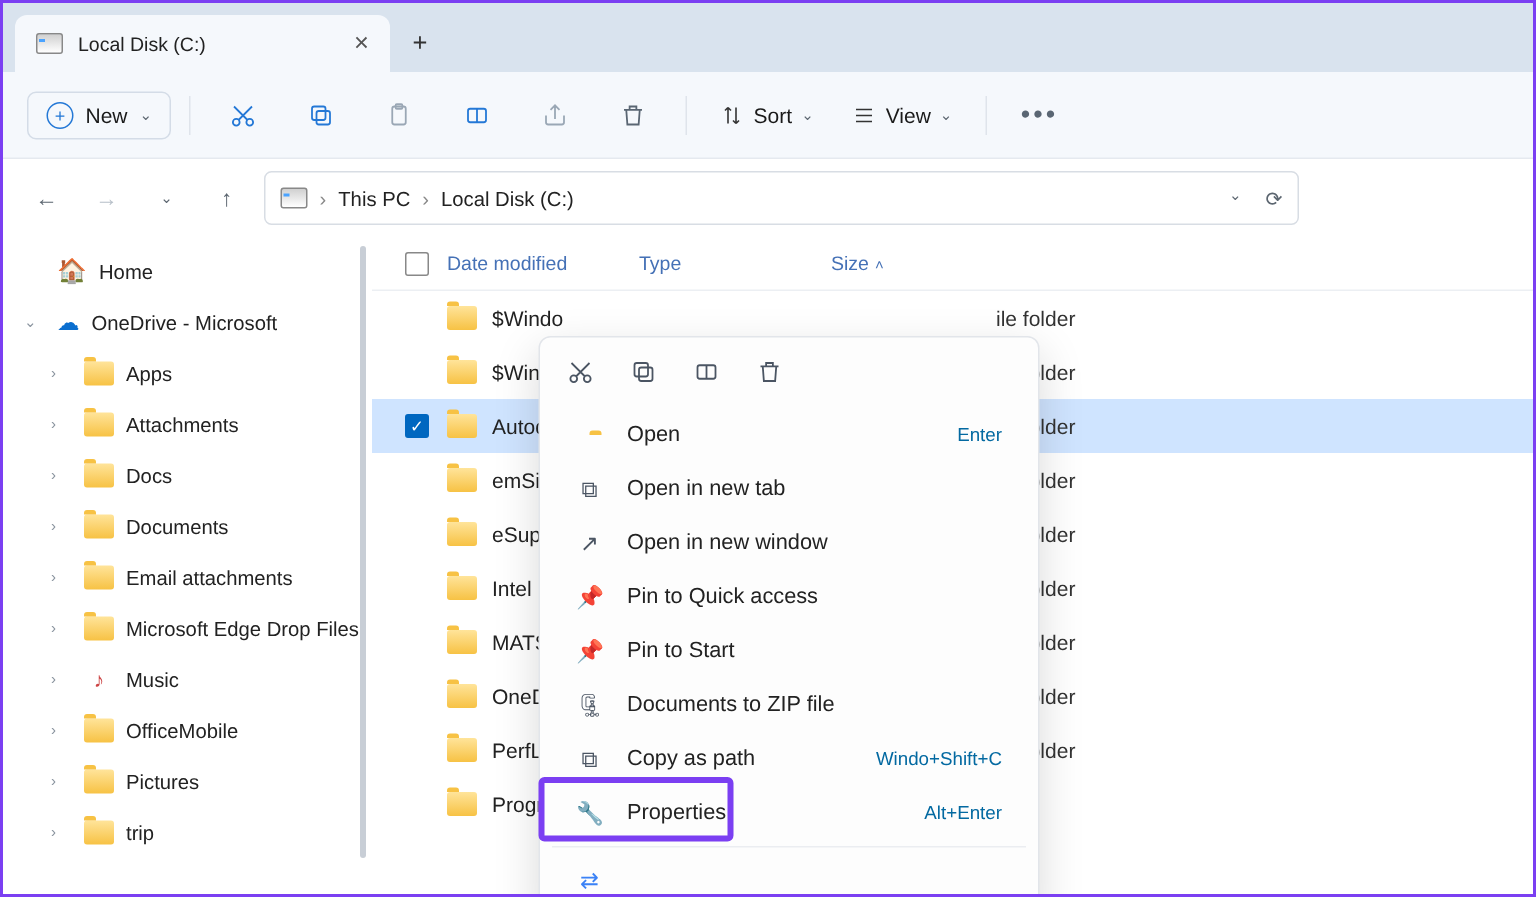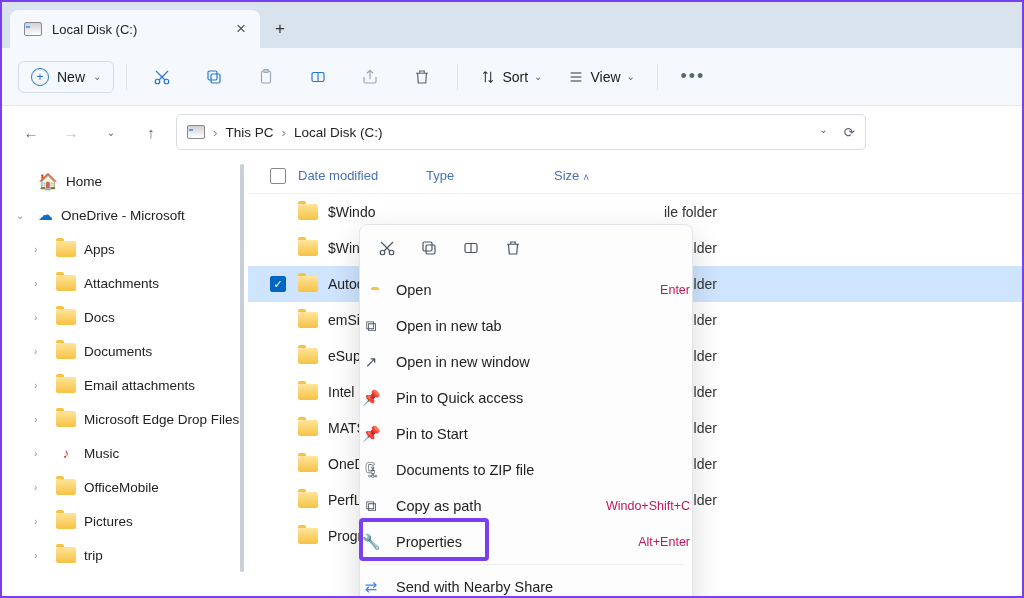--- a/index.html
+++ b/index.html
@@ -45,23 +45,23 @@
 .row{display:flex;align-items:center;height:36px;padding-left:22px;font-size:14px;color:#222}
 .row.sel{background:#cfe4ff}
 .row.sel .col-chk .cb{background:#0067c0;border-color:#0067c0;color:#fff}
 .cb{width:16px;height:16px;border:1px solid #888;border-radius:2px;display:flex;align-items:center;justify-content:center;font-size:11px}
 .cell-name{width:238px;display:flex;align-items:center;gap:10px}
 .cell-date{width:128px;color:#333}
 .cell-type{width:128px;color:#333}
 .ctxmenu{position:absolute;left:357px;top:222px;width:334px;background:#fdfdfd;border:1px solid #e2e5ea;border-radius:8px;box-shadow:0 10px 30px rgba(0,0,0,.15);padding:8px 0;z-index:50}
 .ctx-top{display:flex;gap:24px;padding:6px 18px 10px}
 .ctx-top .ci{color:#4b5563;font-size:17px}
-.ctx-item{display:flex;align-items:center;height:36px;padding:0 2px;gap:16px;font-size:14.5px;color:#222}
+.ctx-item{display:flex;align-items:center;height:36px;padding:0 24px;gap:16px;font-size:14.5px;color:#222}
 .ctx-item .ci{width:18px;text-align:center;color:#4b5563;font-size:15px}
-.ctx-item .kb{margin-left:auto;font-size:12.5px;color:#be185d}
+.ctx-item .kb{margin-left:auto;font-size:12.5px;color:#0369a1}
 .ctx-sep{height:1px;background:#ebedf1;margin:4px 8px}
 .ctx-item.hl{position:relative}
 .hlbox{position:absolute;left:357px;top:516px;width:130px;height:43px;border:4px solid #7b3ff2;border-radius:4px;z-index:60;pointer-events:none}
 svg{width:18px;height:18px}
 .chev-sm{font-size:10px;color:#5c6670}
 </style>
 </head>
 <body>
 
 <div class="tabbar">
@@ -380,17 +380,16 @@
       <span class="kb">Windo+Shift+C</span>
     </div>
   <div class="ctx-item hl">
       <span class="ci">🔧</span>
       <span>Properties</span>
       <span class="kb">Alt+Enter</span>
     </div>
   <div class="ctx-sep"></div>
   <div class="ctx-item">
       <span class="ci" style="color:#3b82f6">⇄</span>
-      <span>Send with Nearby Share</span>
     </div>
 </div>
 
 <div class="hlbox"></div>
 
 </body></html>

